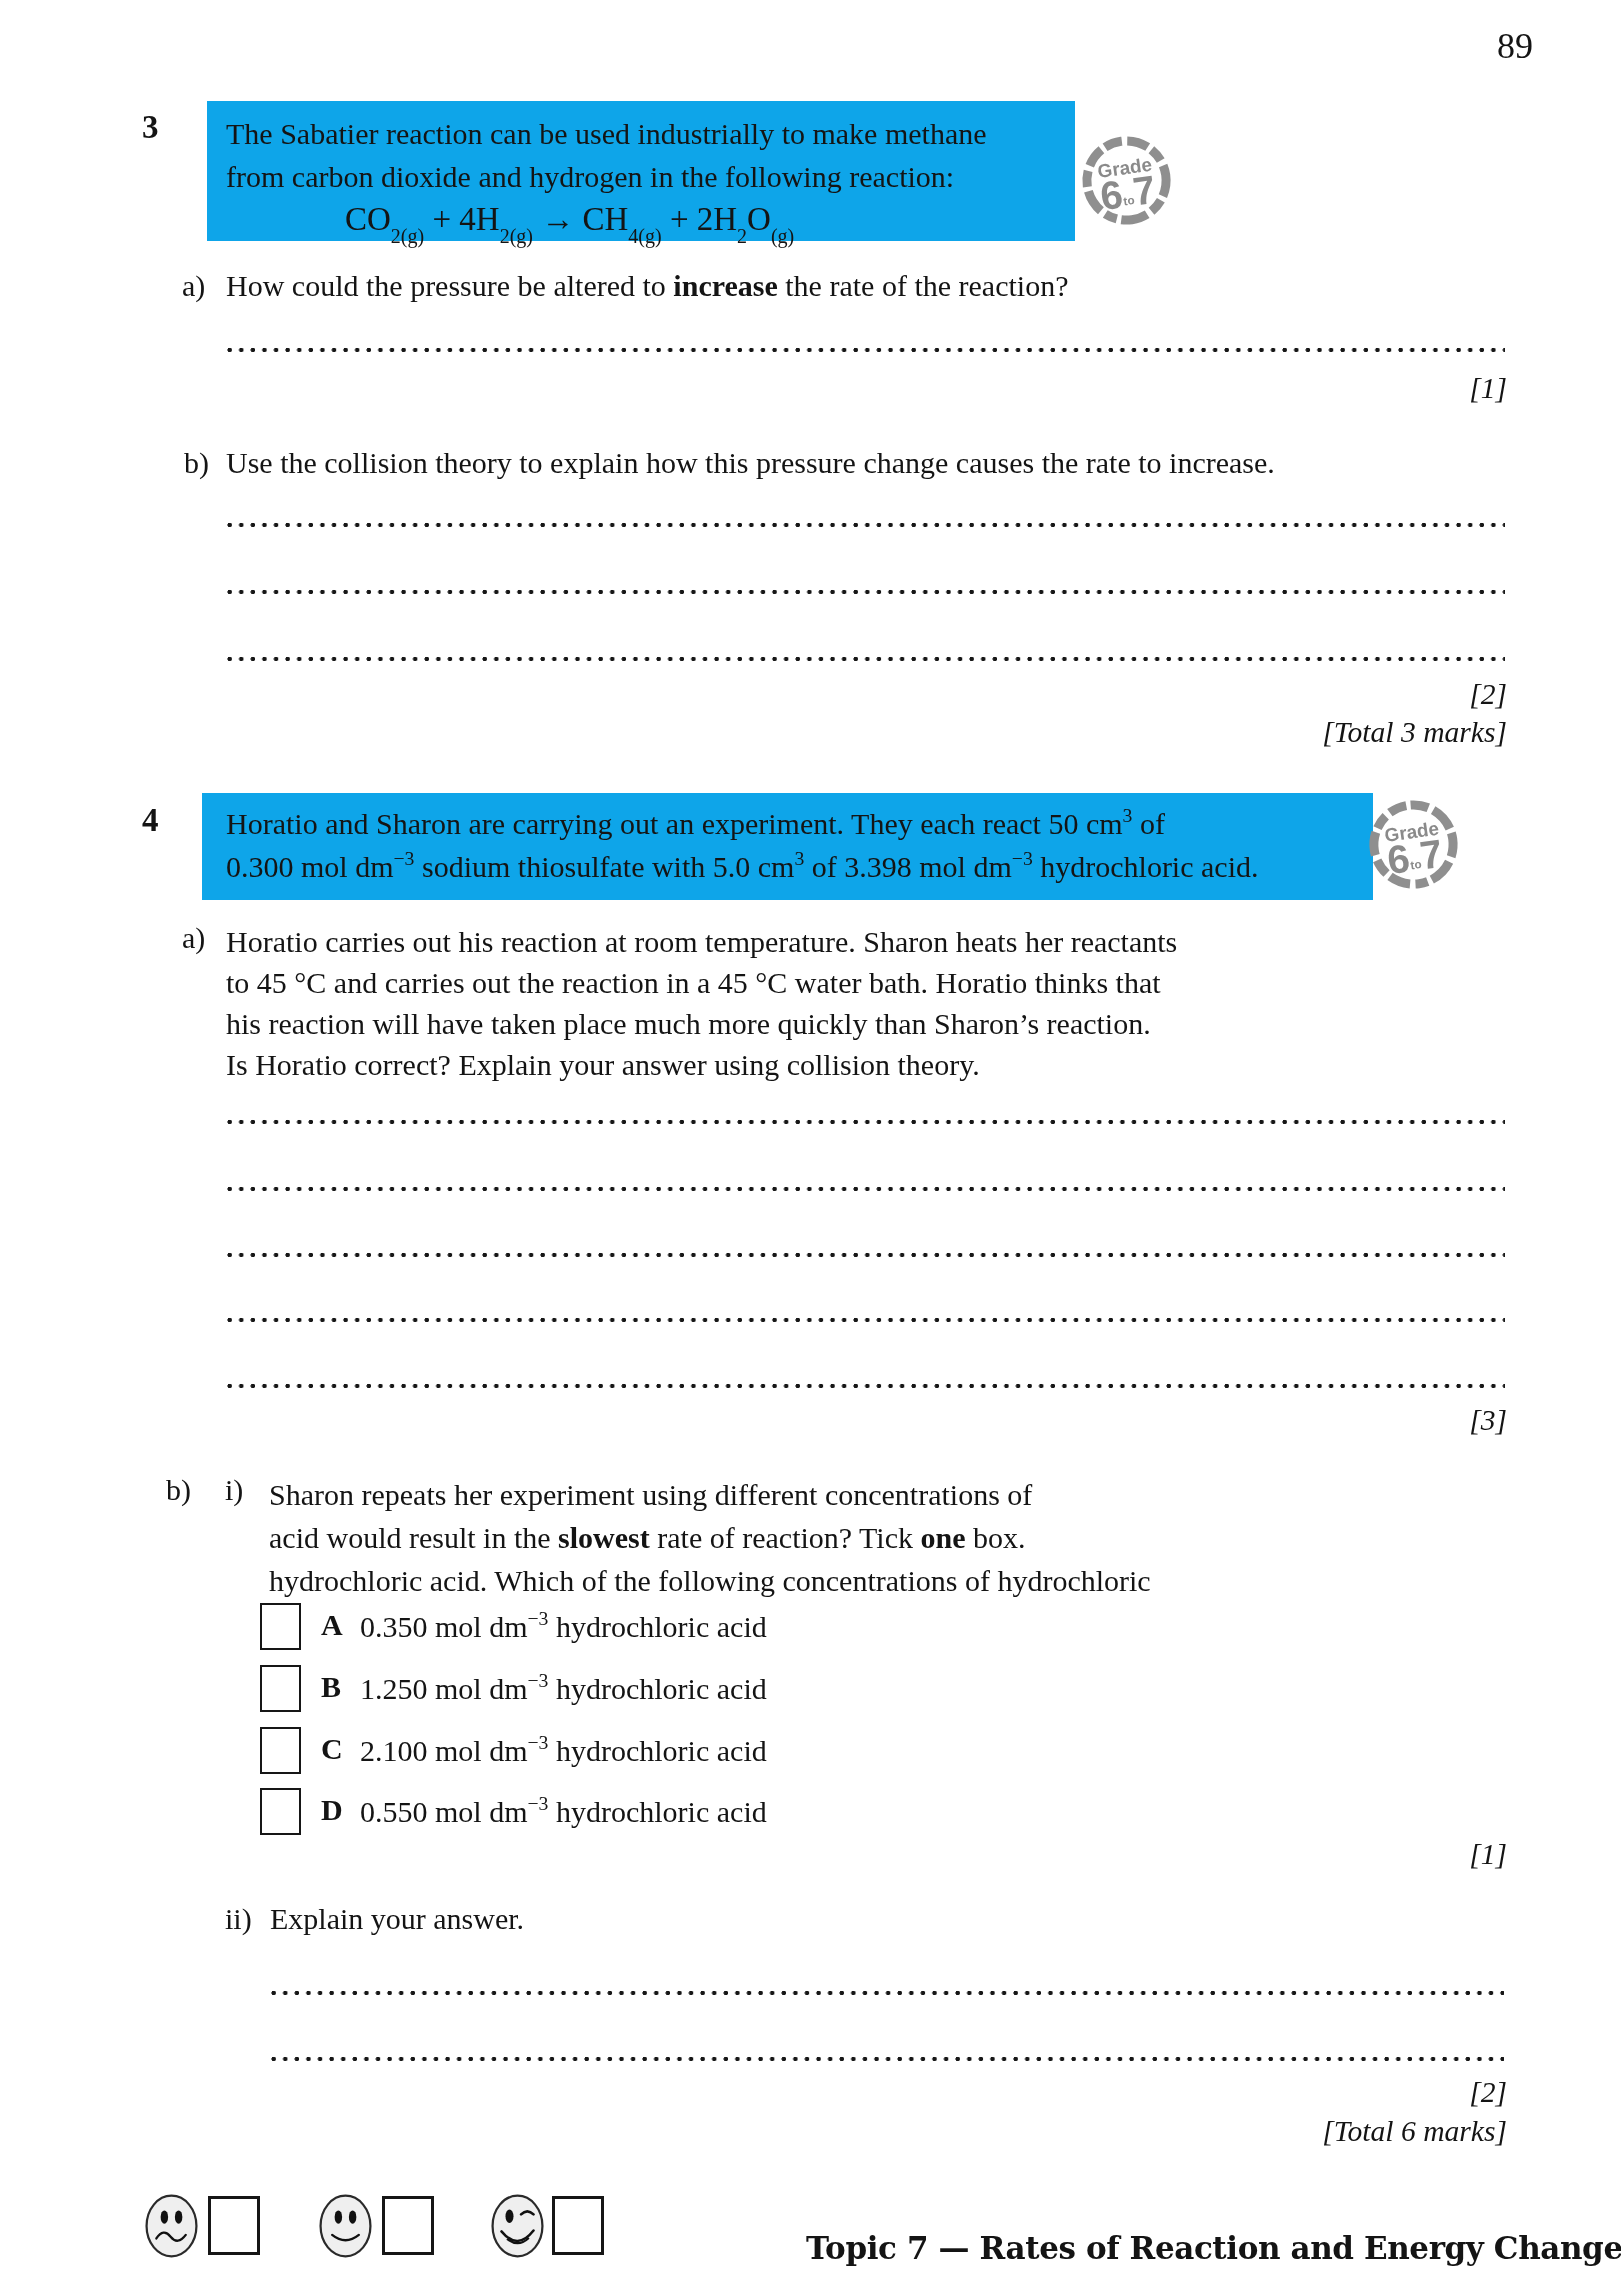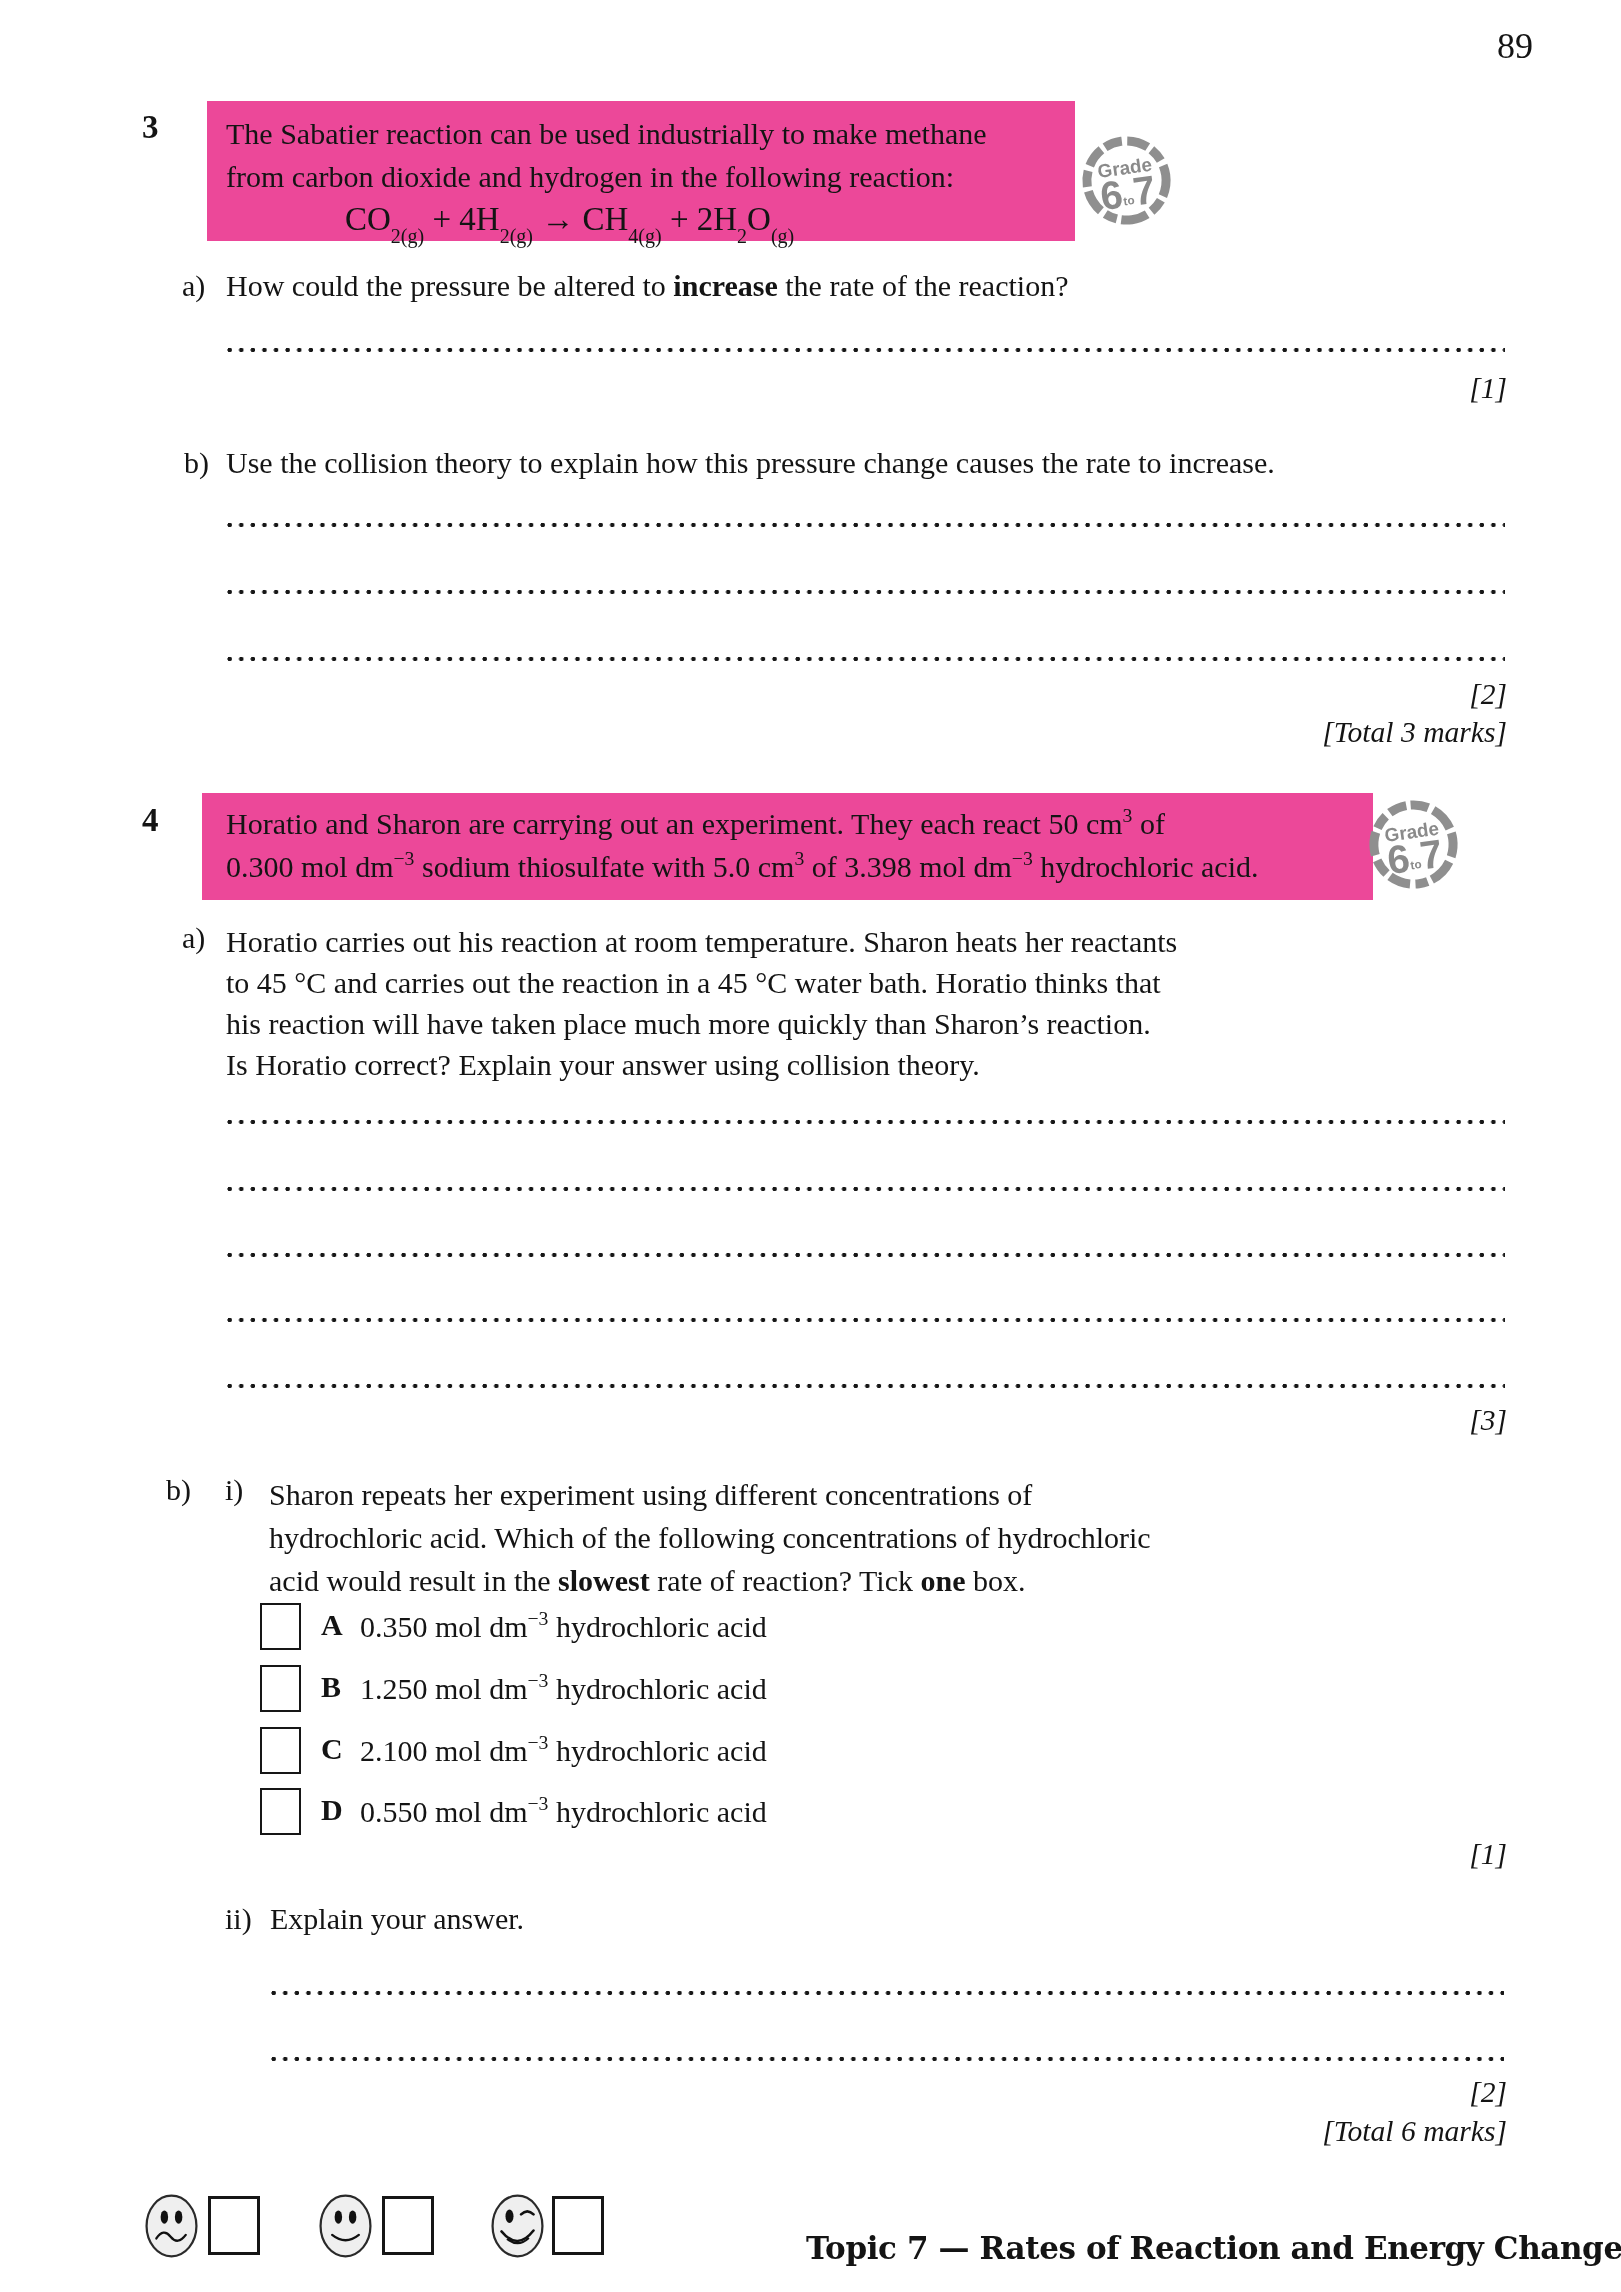--- a/index.html
+++ b/index.html
@@ -2,21 +2,21 @@
 <html style="font-size:14.3px"><head>
 <meta charset="utf-8">
 <style>
   html,body{margin:0;padding:0;background:#ffffff;}
   #page{position:relative;width:1621px;height:2293px;background:#ffffff;
         font-family:"Liberation Serif","DejaVu Serif",serif;color:#141414;overflow:hidden;}
   .abs{position:absolute;}
   .qnum{font-weight:bold;font-size:33px;}
   .qtext{font-size:30px;line-height:43px;white-space:nowrap;}
   .qtext46{font-size:30px;line-height:41px;white-space:nowrap;}
-  .graybox{background:#ec4899;}
+  .graybox{background:#0ea5e9;}
   .lbl{font-size:30px;white-space:nowrap;}
   b{font-weight:bold;}
   .dotline{height:6.3px;background-image:radial-gradient(circle at 2.7px 3.1px,#161616 2px,transparent 2.6px);
            background-size:11.6px 6.3px;background-repeat:repeat-x;}
   .marks{left:1075px;width:432px;text-align:right;font-style:italic;font-size:29.6px;white-space:nowrap;}
   .equation{font-size:33px;white-space:nowrap;}
   .equation sub{font-size:20px;vertical-align:-12.5px;line-height:0;}
   sup.s{font-size:19.7px;vertical-align:12.5px;line-height:0;}
   .cbx{width:41px;height:47px;border:2.7px solid #161616;background:#ffffff;box-sizing:border-box;}
   .optletter{font-size:30px;font-weight:bold;white-space:nowrap;}
@@ -92,22 +92,22 @@
   <div class="abs dotline" style="left:227px;top:1186px;width:1278px;"></div>
   <div class="abs dotline" style="left:227px;top:1252px;width:1278px;"></div>
   <div class="abs dotline" style="left:227px;top:1317px;width:1278px;"></div>
   <div class="abs dotline" style="left:227px;top:1383px;width:1278px;"></div>
   <div class="abs marks" style="top:1404px;">[3]</div>
 
   <div class="abs lbl" style="left:166px;top:1473px;">b)</div>
   <div class="abs lbl" style="left:225px;top:1473px;">i)</div>
   <div class="abs qtext" style="left:269px;top:1473px;">
     <div>Sharon repeats her experiment using different concentrations of</div>
+    <div><span>acid would result in the </span><b>slowest</b><span> rate of reaction?  Tick </span><b>one</b><span> box.</span></div>
     <div>hydrochloric acid.  Which of the following concentrations of hydrochloric</div>
-    <div><span>acid would result in the </span><b>slowest</b><span> rate of reaction?  Tick </span><b>one</b><span> box.</span></div>
   </div>
 
   <div class="abs" style="left:260px;top:1603px;">
     <div class="cbx abs" style="left:0;top:0;"></div>
     <div class="optletter abs" style="left:61px;top:5.4px;">A</div>
     <div class="opttext abs" style="left:100px;top:7.2px;"><span>0.350 mol dm</span><sup class="s">−3</sup><span> hydrochloric acid</span></div>
   </div>
   <div class="abs" style="left:260px;top:1665px;">
     <div class="cbx abs" style="left:0;top:0;"></div>
     <div class="optletter abs" style="left:61px;top:5.4px;">B</div>

